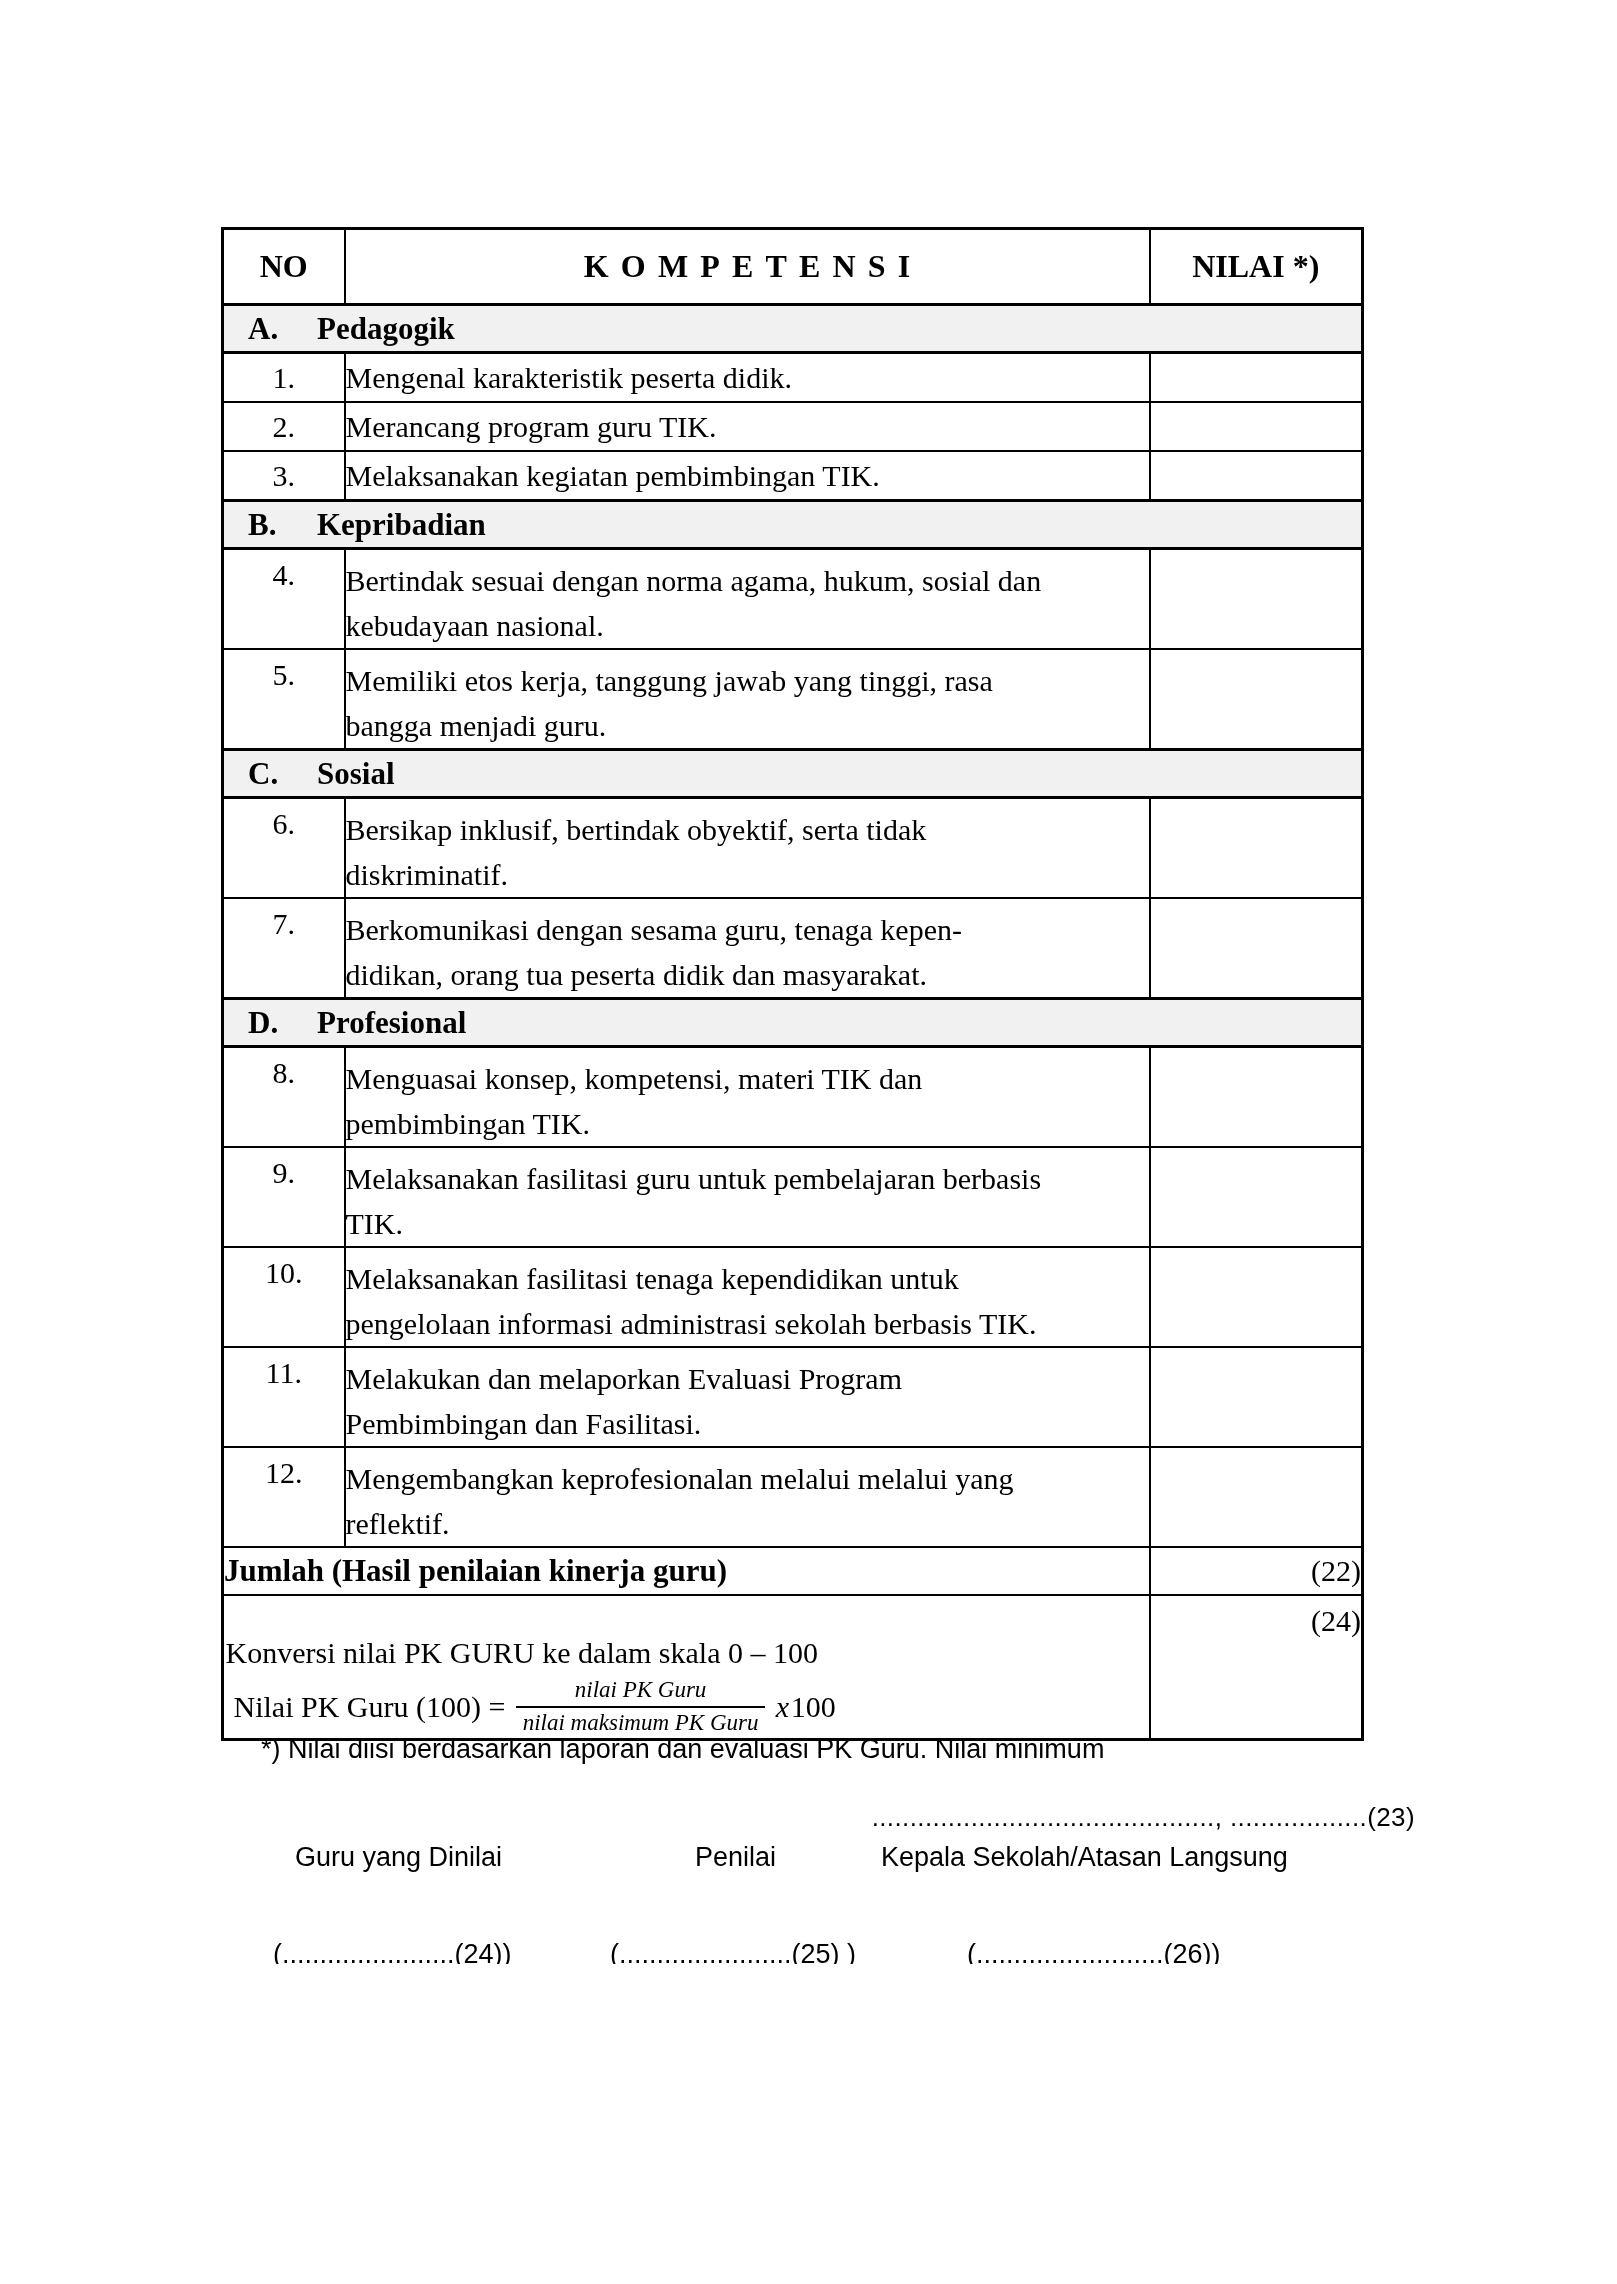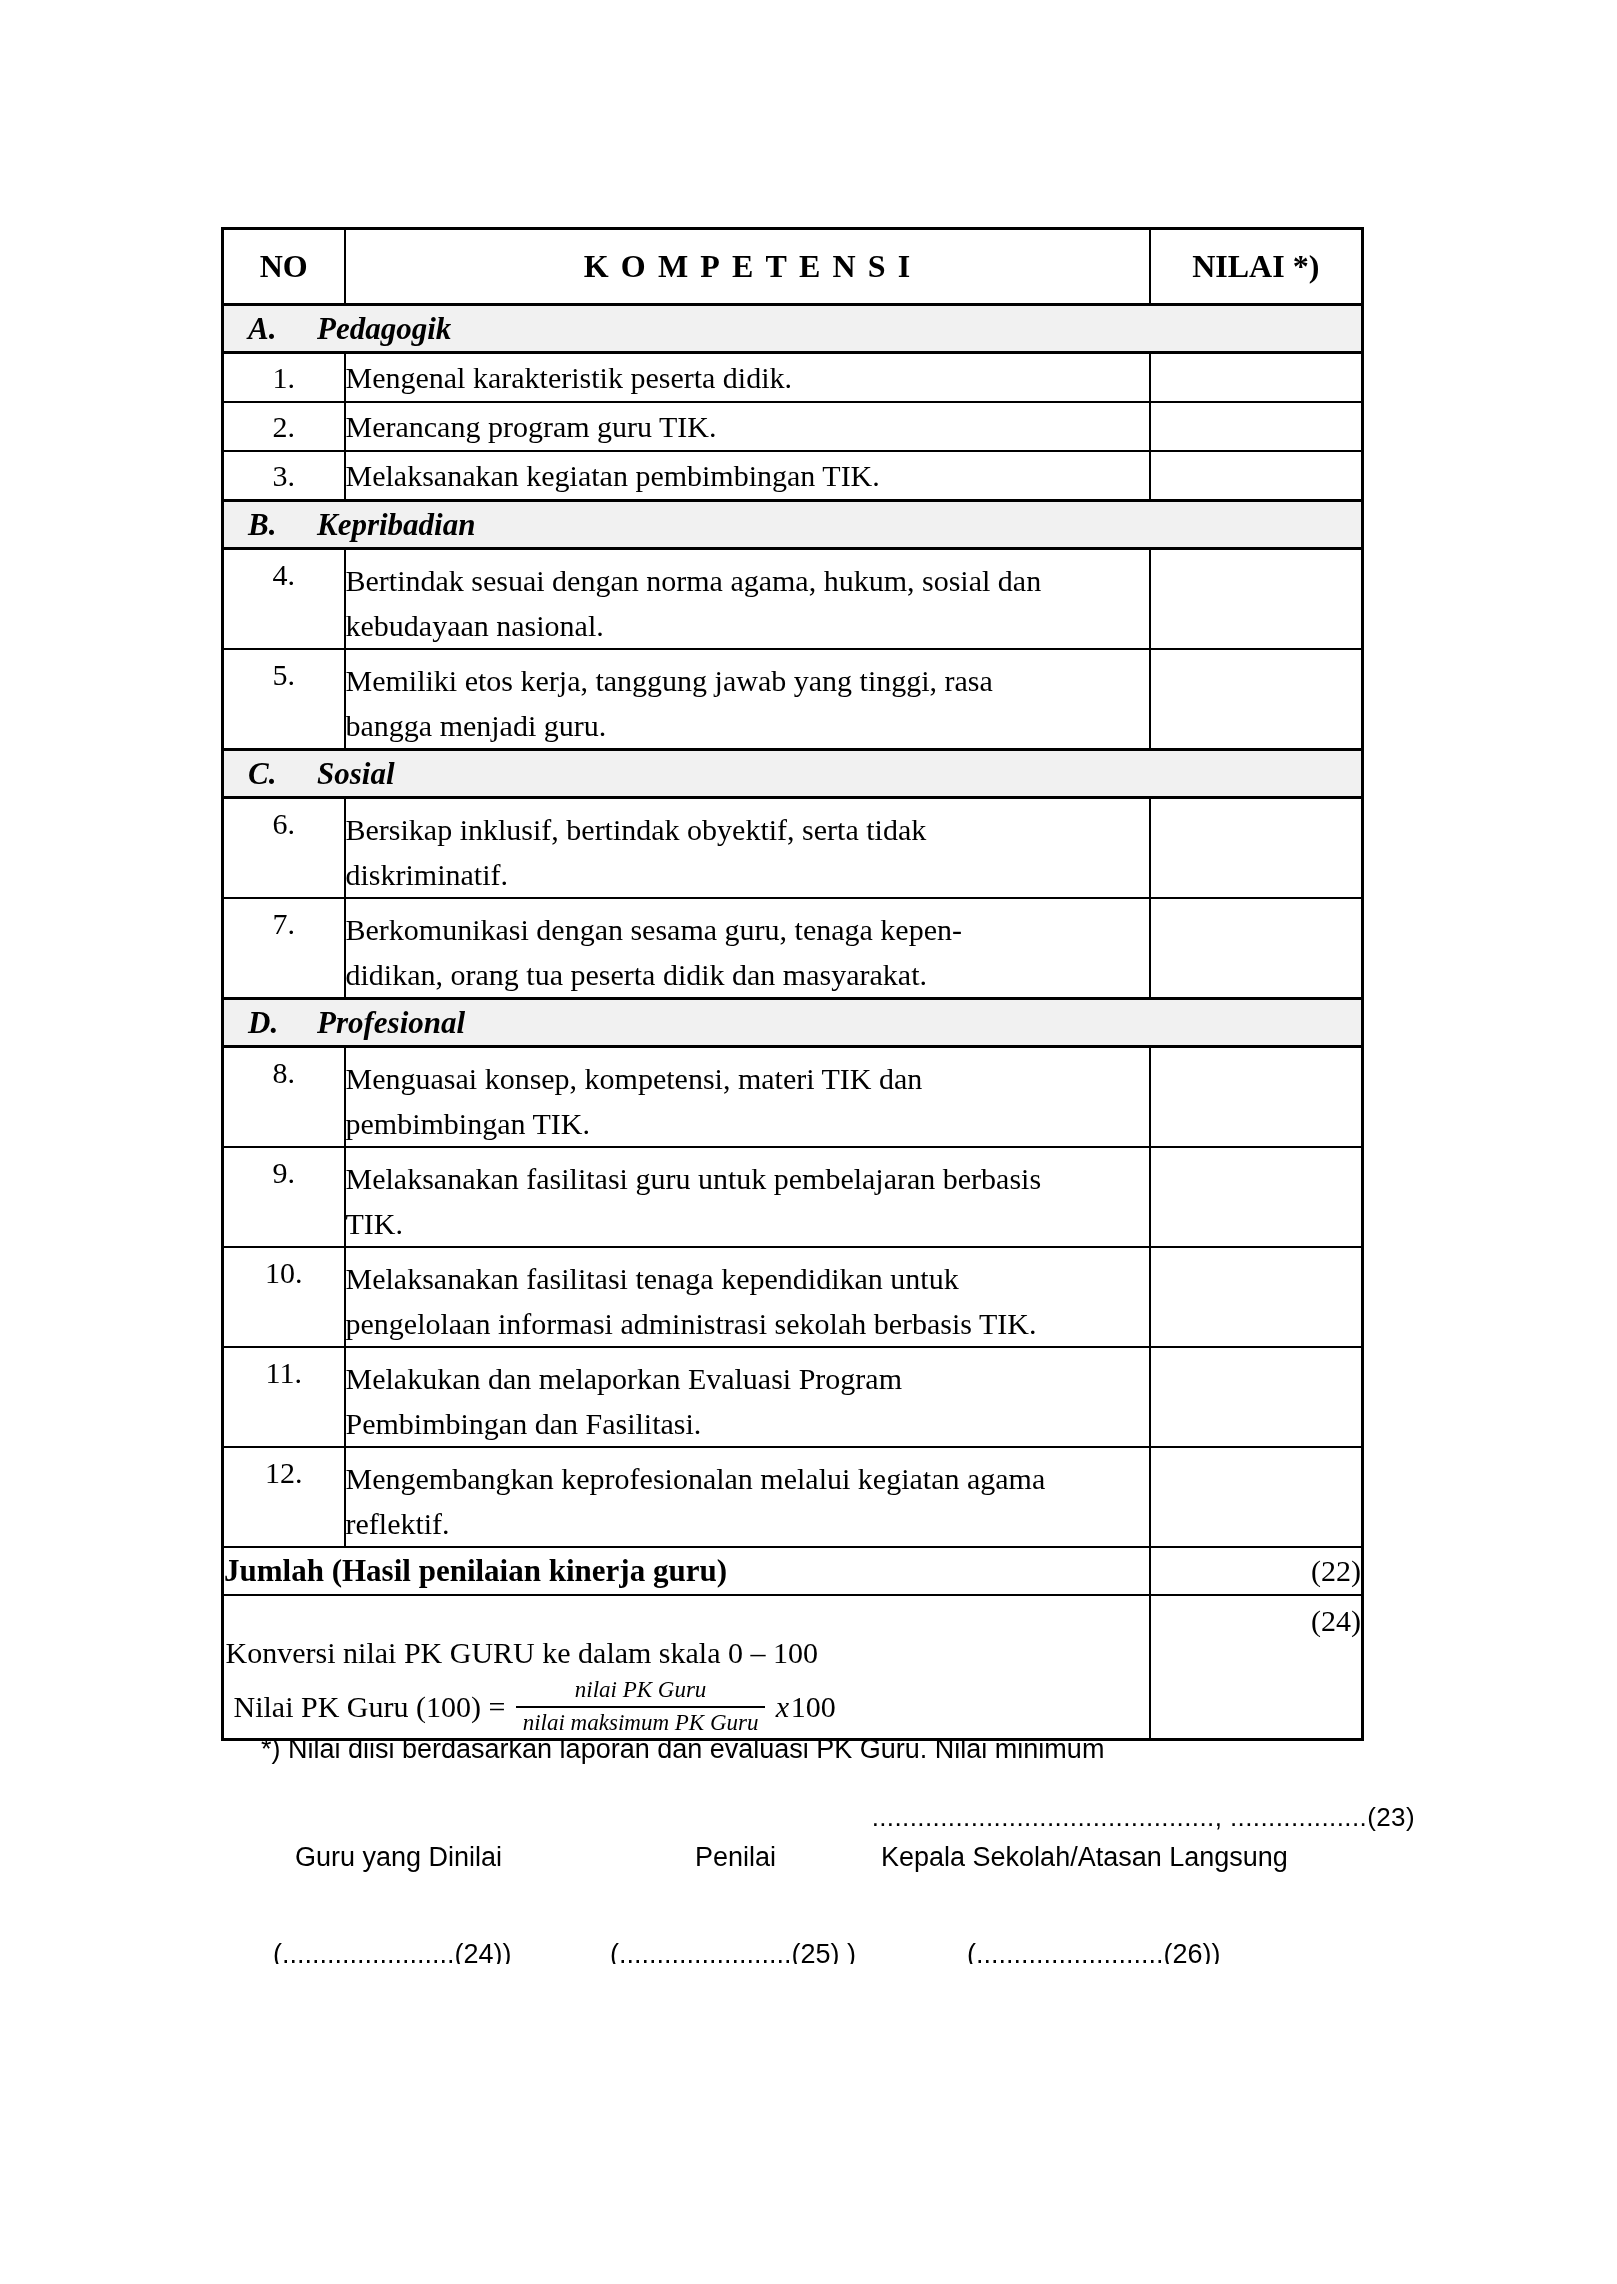--- a/index.html
+++ b/index.html
@@ -46,21 +46,20 @@
 
   .section-row td {
     height: 45px;
     background: #f1f1f1;
     font-weight: bold;
     font-size: 31px;
     padding-left: 24px;
     vertical-align: middle;
     border-top-width: 3.2px;
     border-bottom-width: 3.2px;
-    font-style: italic;
   }
   .sec-label { display: inline-block; min-width: 69px; }
 
   .no-cell {
     text-align: center;
     vertical-align: middle;
   }
   .text-cell {
     padding-left: 17.4px;
     padding-right: 8px;
@@ -265,21 +264,21 @@
       <td class="nilai-cell"></td>
     </tr>
     <tr class="item-row multi" style="height:96px">
       <td class="no-cell">11.</td>
       <td class="text-cell">Melakukan dan melaporkan Evaluasi Program
 Pembimbingan dan Fasilitasi.</td>
       <td class="nilai-cell"></td>
     </tr>
     <tr class="item-row multi" style="height:96px">
       <td class="no-cell">12.</td>
-      <td class="text-cell">Mengembangkan keprofesionalan melalui kegiatan agama
+      <td class="text-cell">Mengembangkan keprofesionalan melalui melalui yang
 reflektif.</td>
       <td class="nilai-cell"></td>
     </tr>
 
     <tr class="jumlah-row">
       <td colspan="2" class="jumlah-label">Jumlah (Hasil penilaian kinerja guru)</td>
       <td class="value-cell">(22)</td>
     </tr>
 
     <tr class="konversi-row">

